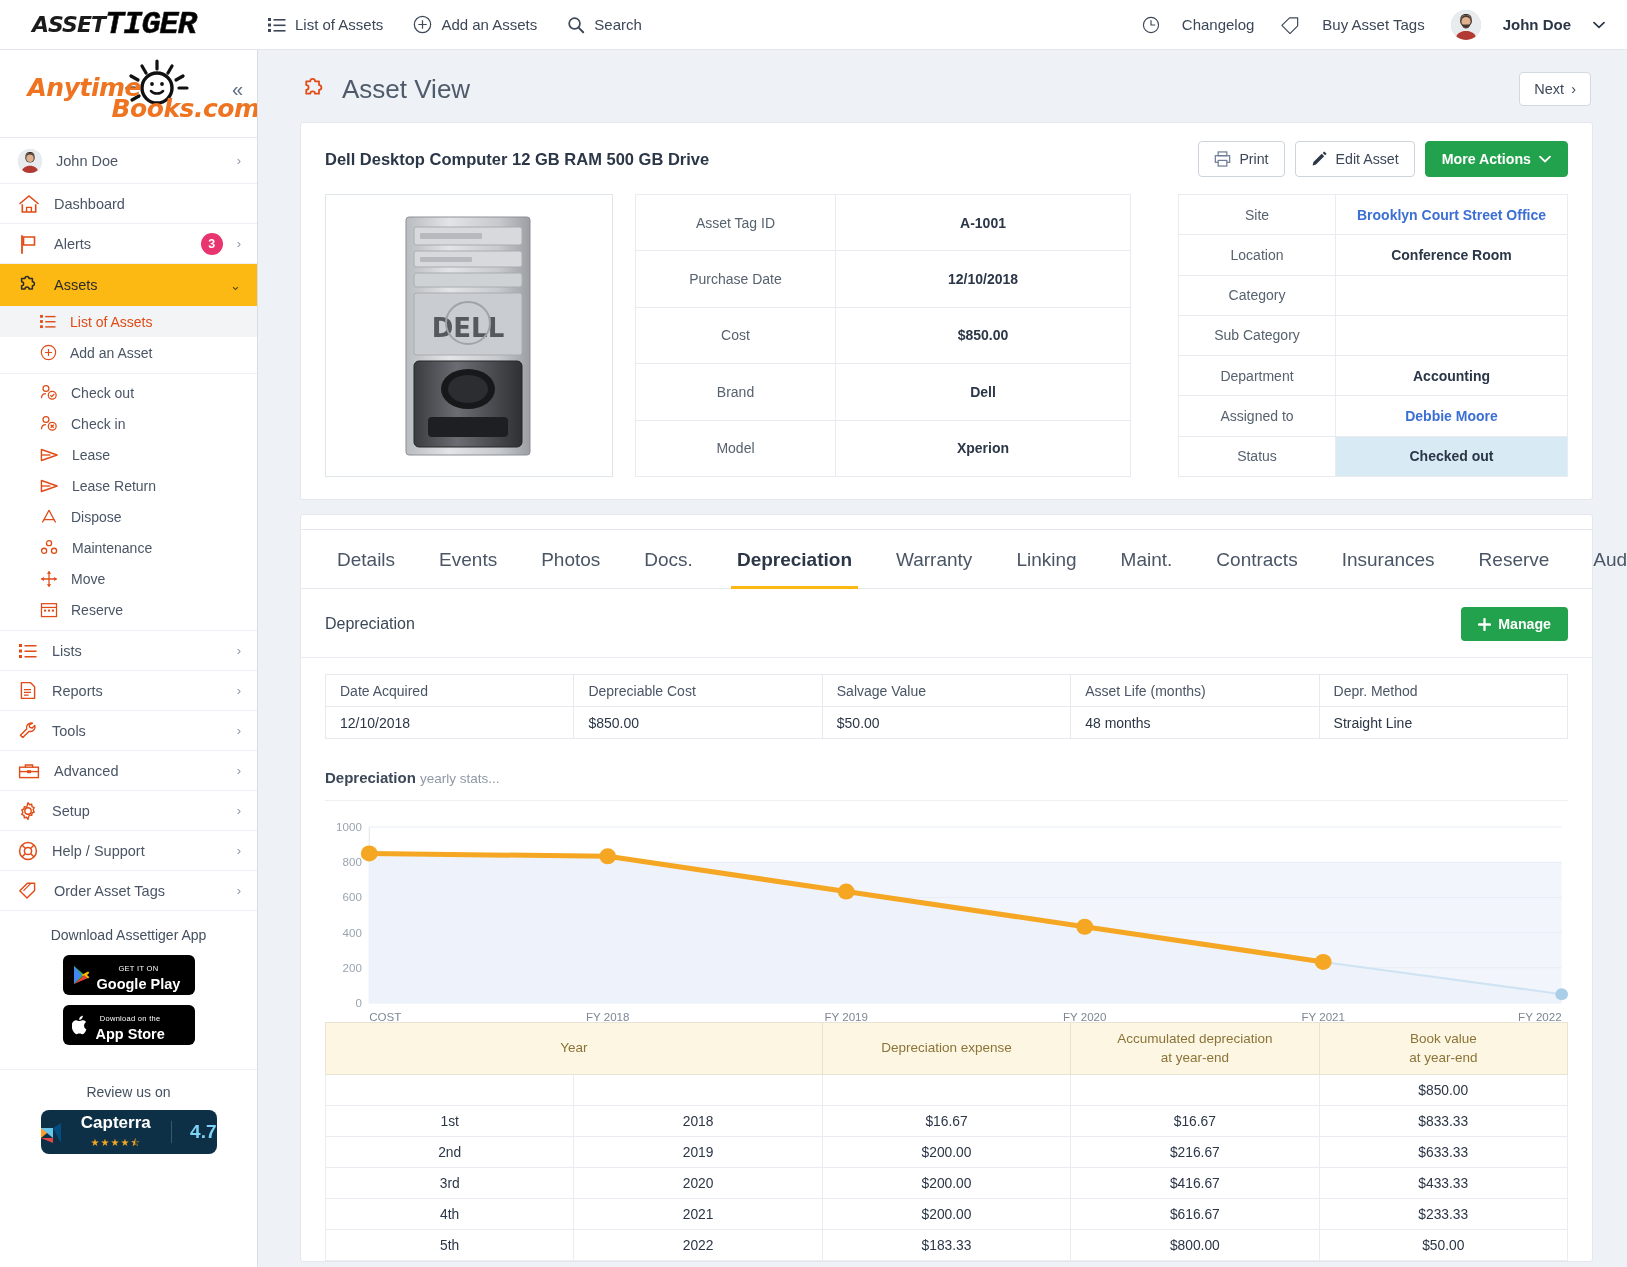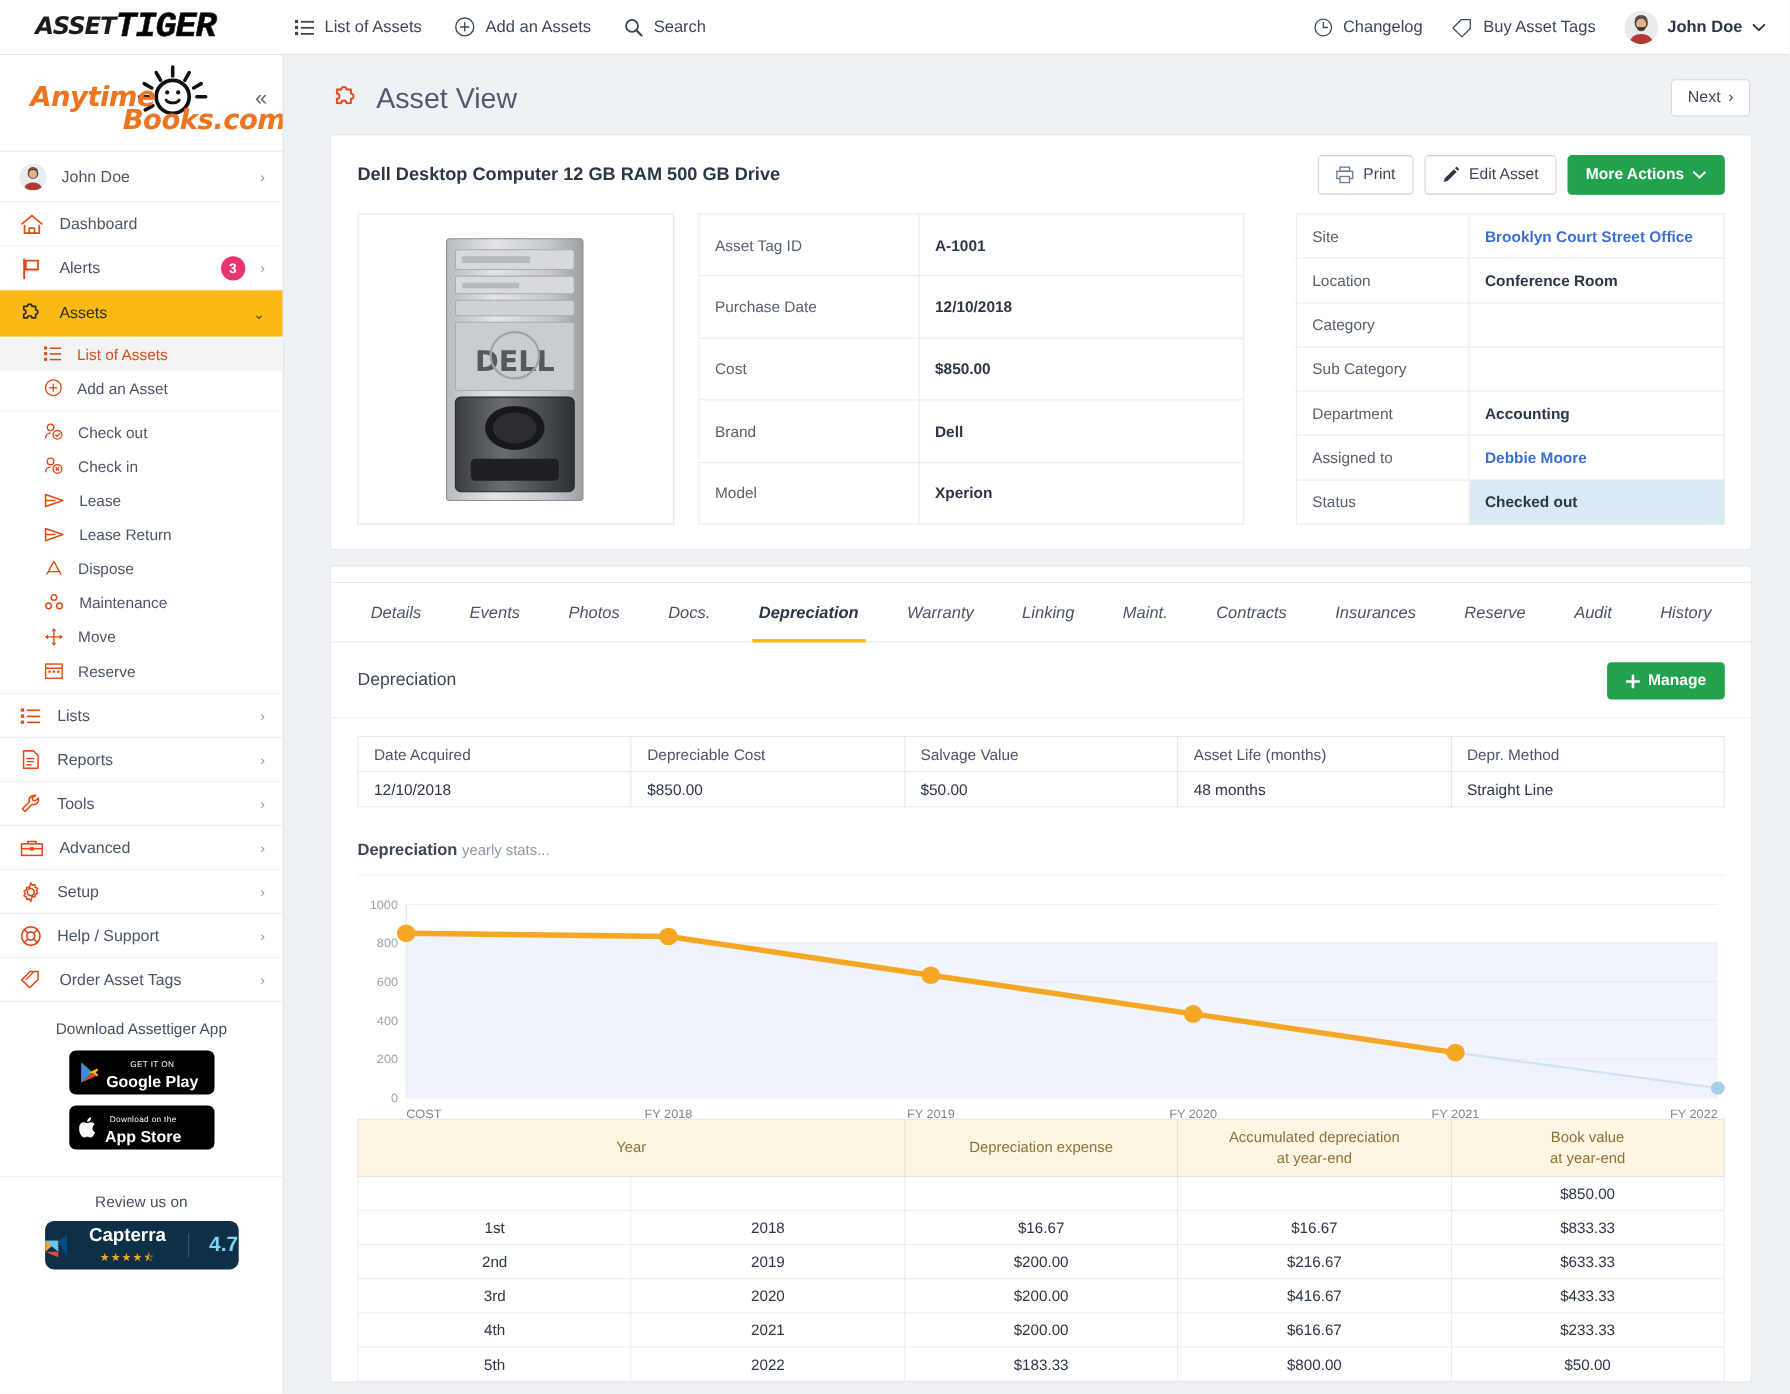--- a/index.html
+++ b/index.html
@@ -19,21 +19,21 @@
     border-bottom: 1px solid #e3e7ed;
     position: relative; z-index: 5;
   }
   .brand { width: 258px; flex: 0 0 258px; display: flex; align-items: center; padding-left: 32px; }
   .brand-asset { font-size: 22px; font-weight: bold; font-style: italic; letter-spacing: -1px; color: #1b1b1b; font-family: "DejaVu Sans", sans-serif; }
   .brand-tiger { font-size: 32px; font-weight: bold; font-style: italic; letter-spacing: -1px; color: #000000;
     -webkit-text-stroke: 0.6px #222; font-family: Liberation Mono, monospace; }
   .topnav { display: flex; align-items: center; gap: 30px; margin-left: 10px; }
   .topnav-item { display: flex; align-items: center; gap: 9px; font-size: 15px; color: #3c4858; cursor: pointer; }
   .topright { margin-left: auto; display: flex; align-items: center; gap: 26px; padding-right: 22px; }
-  .topright-item { display: flex; align-items: center; gap: 9px; font-size: 15px; color: #3c4858; cursor: pointer; }
+  .topright-item { display: flex; align-items: center; gap: 22px; font-size: 15px; color: #3c4858; cursor: pointer; }
   .avatar-top { width: 30px; height: 30px; border-radius: 50%; overflow: hidden; background: #cdd3da; position: relative; }
   .user-name { font-size: 15px; font-weight: bold; color: #2b3647; }
   .ico { display: inline-flex; align-items: center; justify-content: center; }
 
   
   .body { display: flex; flex: 1; min-height: 0; }
 
   
   .sidebar {
     width: 258px; flex: 0 0 258px; background: #fff;
@@ -81,21 +81,21 @@
   .capterra-score { color: #7fd3f7; font-size: 19px; font-weight: bold; border-left: 1px solid #35596e; padding-left: 18px; }
 
   
   .main { flex: 1; min-width: 0; background: #eef1f5; overflow: hidden; position: relative; }
   .page-head { display: flex; align-items: center; padding: 22px 36px 16px 44px; }
   .page-title { font-size: 26px; color: #4f5b6b; font-weight: normal; margin-left: 14px; }
   .next-btn { margin-left: auto; background: #fff; border: 1px solid #d3d9e0; border-radius: 4px;
               padding: 8px 14px; font-size: 14.5px; color: #3c4858; display: flex; align-items: center; gap: 7px; cursor: pointer;}
 
   .card { background: #fff; margin: 0 34px 0 42px; border: 1px solid #e4e8ed; border-radius: 3px; }
-  .card-top { padding: 18px 24px 22px; }
+  .card-top { padding: 18px 24px 22px; text-align: center; }
   .asset-head { display: flex; align-items: center; }
   .asset-title { font-size: 16.5px; font-weight: bold; color: #2b3647; }
   .actions { margin-left: auto; display: flex; gap: 10px; }
   .btn { border: 1px solid #cdd4dc; background: #fff; border-radius: 4px; padding: 8px 15px;
          font-size: 14.2px; color: #3c4858; display: inline-flex; align-items: center; gap: 8px; cursor: pointer; }
   .btn.green { background: #23a24d; border-color: #23a24d; color: #fff; font-weight: bold; padding: 9px 16px; }
   .detail-row { display: flex; gap: 22px; margin-top: 17px; }
   .photo { width: 288px; height: 283px; border: 1px solid #e0e5ea; display: flex; align-items: center; justify-content: center; background:#fff;}
   .info-tbl { border-collapse: collapse; table-layout: fixed; }
   .info-tbl td { border: 1px solid #e8ecf0; height: 32px; padding: 0 14px; font-size: 14px; vertical-align: middle;}
@@ -103,21 +103,21 @@
   .info-tbl td.v { font-weight: bold; color: #2b3647; }
   .info-tbl td.v a { color: #3b6fd4; text-decoration: none; font-weight: bold; }
   .tbl-left { width: 496px; }
   .tbl-left td.k { width: 200px; }
   .tbl-right { width: 390px; margin-left: auto; }
   .tbl-right td.k { width: 157px; }
   .status-cell { background: #d8eaf4; color: #2b5f86; font-weight: bold; }
 
   .tabs { display: flex; border-top: 1px solid #e4e8ed; border-bottom: 1px solid #e4e8ed;
           background: #fff; padding: 0 14px; margin-top: 14px; }
-  .tab { padding: 19px 22px 17px; font-size: 15px; color: #4a5565; cursor: pointer; position: relative; font-style: italic; }
+  .tab { padding: 19px 22px 17px; font-size: 19px; color: #4a5565; cursor: pointer; position: relative; }
   .tab.active { font-weight: bold; color: #2b3647; }
   .tab.active::after { content: ""; position: absolute; left: 16px; right: 16px; bottom: -1px; height: 3px; background: #fdb913;}
 
   .sec-head { display: flex; align-items: center; padding: 18px 24px 16px; border-bottom: 1px solid #eaedf1;}
   .sec-title { font-size: 16px; color: #3c4858; }
   .manage-btn { margin-left: auto; background: #23a24d; color: #fff; border: none; border-radius: 4px;
                 padding: 9px 17px; font-size: 14.2px; font-weight: bold; display: inline-flex; gap: 7px; align-items: center; cursor: pointer;}
 
   .depr-tbl { width: calc(100% - 48px); margin: 16px 24px 12px; border-collapse: collapse; table-layout: fixed; }
   .depr-tbl th, .depr-tbl td { border: 1px solid #e6eaee; height: 32px; text-align: left; padding: 0 14px; font-size: 14px; font-weight: normal;}

